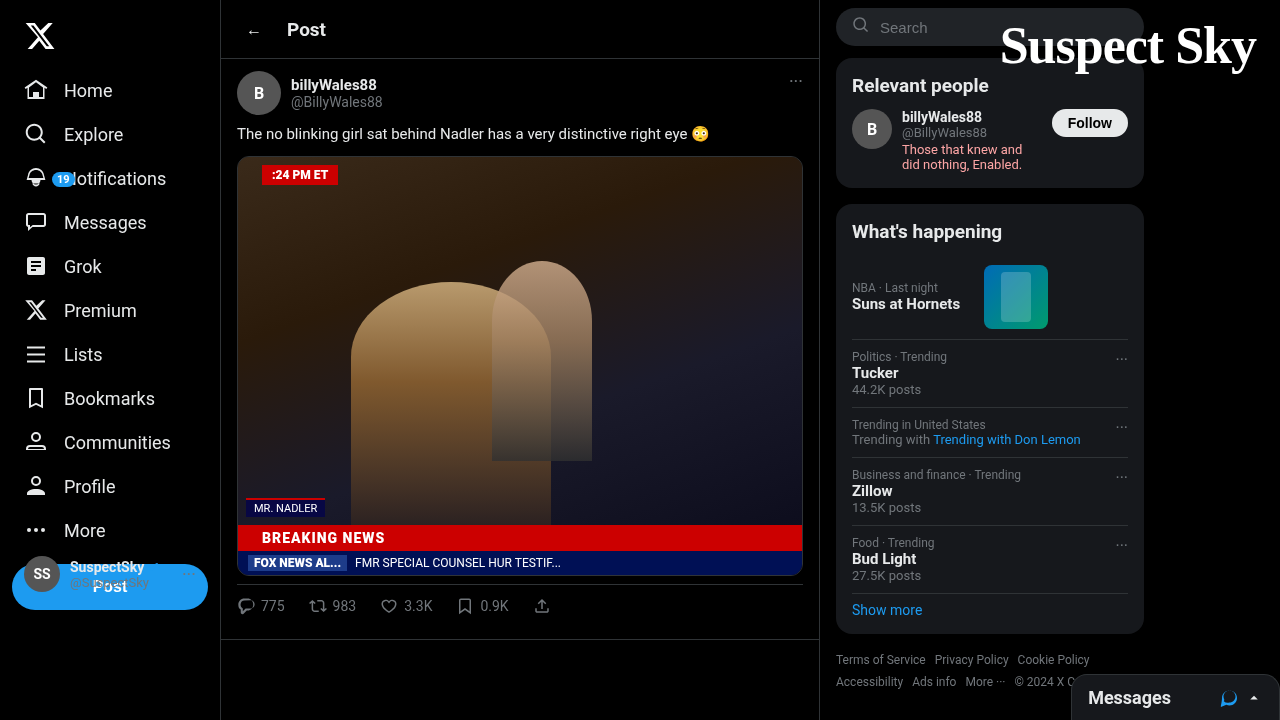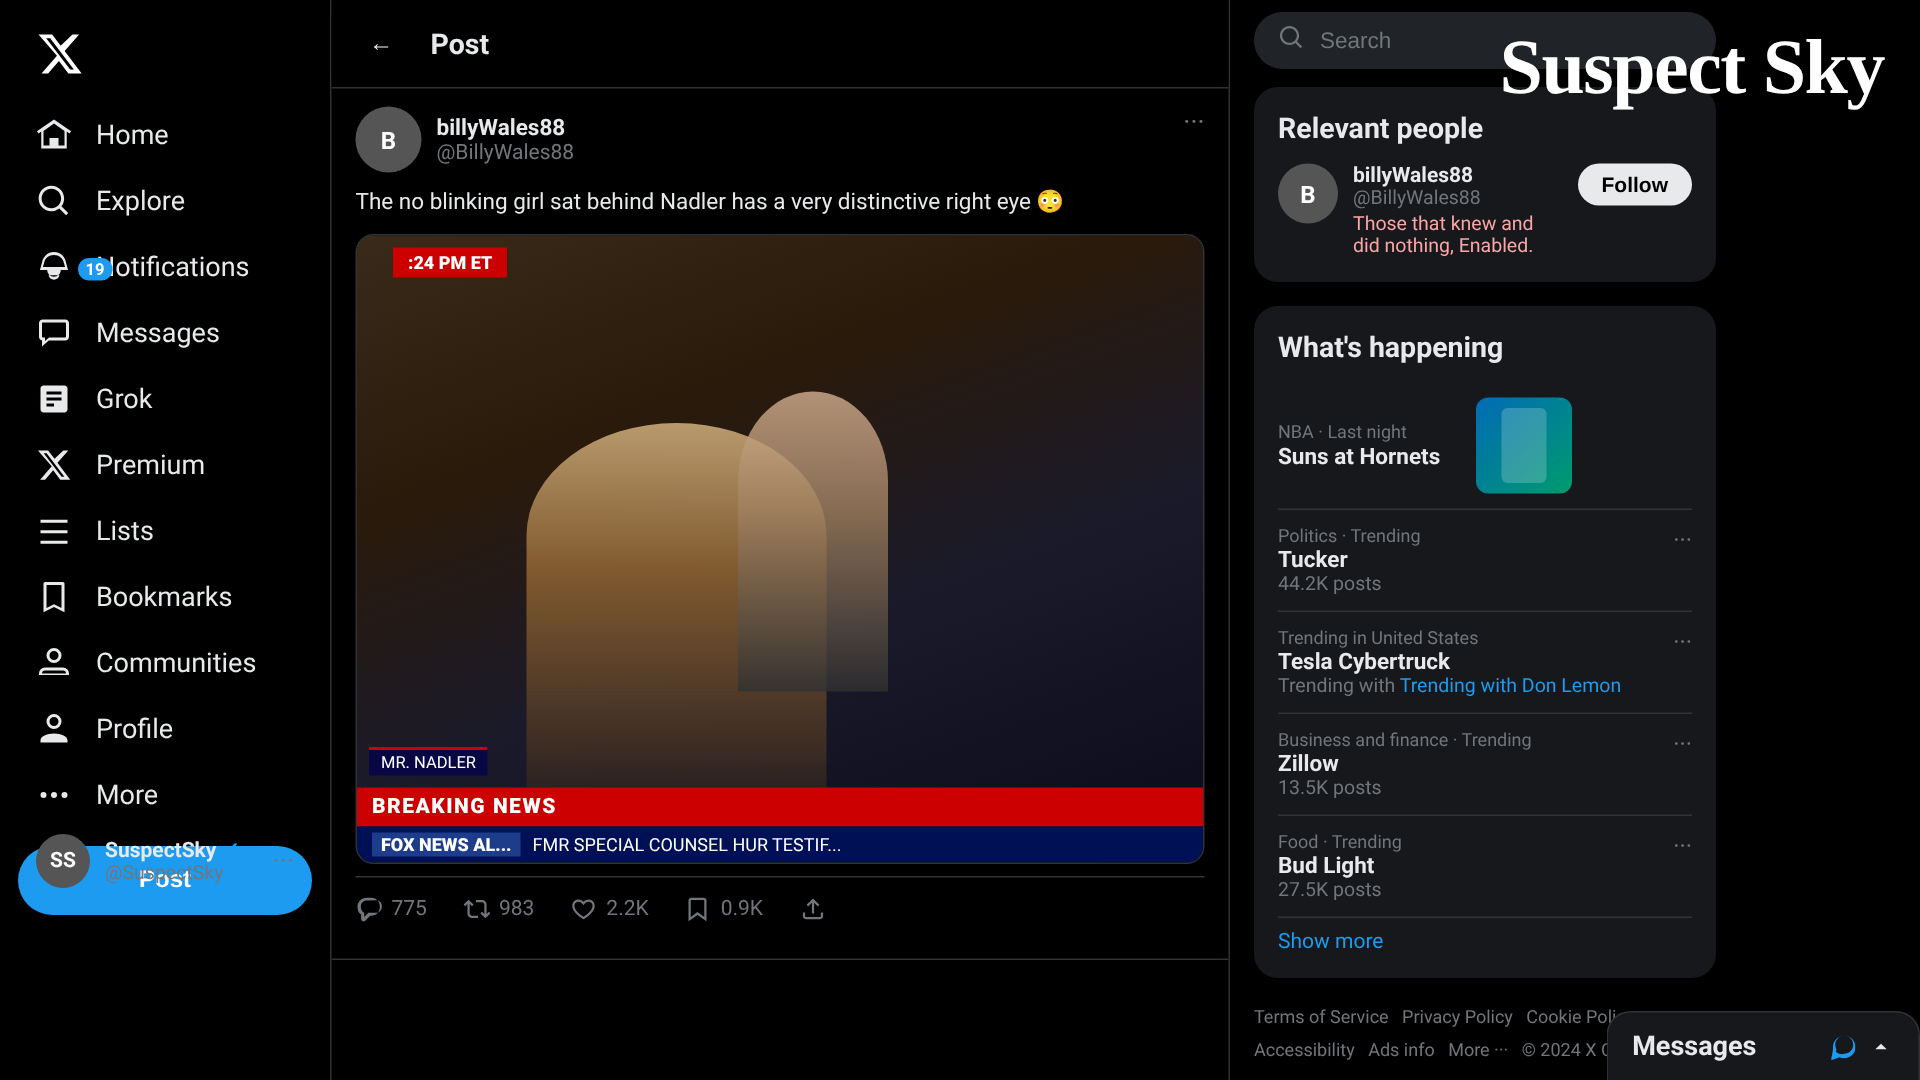--- a/index.html
+++ b/index.html
@@ -451,21 +451,21 @@
       <div class="tweet-image-inner">
 
         <div style="position:relative;width:100%;height:100%;background:linear-gradient(160deg,#3a2a1a 0%,#2a1a0a 30%,#1a1a2a 60%,#0a0a1a 100%);">
 
           <div style="position:absolute;top:30%;left:20%;width:200px;height:250px;background:linear-gradient(180deg,#c8a878 0%,#8a6030 40%,#2a2020 100%);border-radius:50% 50% 0 0 / 30% 30% 0 0;opacity:0.9;"></div>
           <div style="position:absolute;top:25%;left:45%;width:100px;height:200px;background:linear-gradient(180deg,#d4b090 0%,#a08060 40%,#303030 100%);border-radius:50% 50% 0 0 / 30% 30% 0 0;opacity:0.8;"></div>
 
           <div style="position:absolute;top:8px;left:8px;background:#cc0000;color:#fff;font-weight:900;font-size:12px;padding:3px 10px;margin-left:16px;">:24 PM ET</div>
 
           <div style="position:absolute;bottom:0;left:0;right:0;">
-            <div style="background:#cc0000;color:#fff;font-weight:900;font-size:14px;padding:5px 10px;letter-spacing:1px;">BREAKING NEWS</div>
+            <div style="background:#cc0000;color:#fff;font-weight:900;font-size:14px;padding:5px 24px;letter-spacing:1px;">BREAKING NEWS</div>
             <div style="background:#001055;color:#fff;font-size:12px;padding:4px 10px;display:flex;align-items:center;gap:8px;">
               <span style="background:#1d3c8a;color:#fff;font-weight:900;font-size:12px;padding:1px 6px;">FOX NEWS AL...</span>
               <span>FMR SPECIAL COUNSEL HUR TESTIF...</span>
             </div>
           </div>
 
           <div style="position:absolute;bottom:58px;left:8px;background:rgba(0,0,80,0.7);color:#fff;font-size:11px;padding:2px 8px;border-top:2px solid #cc0000;">MR. NADLER</div>
         </div>
       </div>
     </div>
@@ -481,21 +481,21 @@
       <div class="tweet-action">
         <svg viewBox="0 0 24 24">
             <path d="M4.5 3.88l4.432 4.14-1.364 1.46L5.5 7.55V16c0 1.1.896 2 2 2H13v2H7.5c-2.209 0-4-1.79-4-4V7.55L1.432 9.48.068 8.02 4.5 3.88zM16.5 6H11V4h5.5c2.209 0 4 1.79 4 4v8.45l2.068-1.93 1.364 1.46-4.432 4.14-4.432-4.14 1.364-1.46 2.068 1.93V8c0-1.1-.896-2-2-2z"></path>
           </svg>
         <span>983</span>
       </div>
       <div class="tweet-action">
         <svg viewBox="0 0 24 24">
             <path d="M16.697 5.5c-1.222-.06-2.679.51-3.89 2.16l-.805 1.09-.806-1.09C9.984 6.01 8.526 5.44 7.304 5.5c-1.243.07-2.349.78-2.91 1.91-.552 1.12-.633 2.78.479 4.82 1.074 1.97 3.257 4.27 7.129 6.61 3.87-2.34 6.052-4.64 7.126-6.61 1.111-2.04 1.03-3.7.477-4.82-.561-1.13-1.666-1.84-2.908-1.91zm4.187 7.69c-1.351 2.48-4.001 5.12-8.379 7.67l-.503.3-.504-.3c-4.379-2.55-7.029-5.19-8.382-7.67-1.36-2.5-1.41-4.86-.514-6.67.887-1.79 2.647-2.91 4.601-3.01 1.651-.09 3.368.56 4.798 2.01 1.429-1.45 3.146-2.1 4.796-2.01 1.954.1 3.714 1.22 4.601 3.01.896 1.81.846 4.17-.514 6.67z"></path>
           </svg>
-        <span>2.2K</span>
+        <span>3.3K</span>
       </div>
       <div class="tweet-action">
         <svg viewBox="0 0 24 24">
             <path d="M4 4.5C4 3.12 5.119 2 6.5 2h11C18.881 2 20 3.12 20 4.5v18.44l-8-5.71-8 5.71V4.5zM6.5 4c-.276 0-.5.22-.5.5v14.56l6-4.29 6 4.29V4.5c0-.28-.224-.5-.5-.5z"></path>
           </svg>
         <span>0.9K</span>
       </div>
       <div class="tweet-action">
         <svg viewBox="0 0 24 24">
             <path d="M12 2.59l5.7 5.7-1.41 1.42L13 6.41V16h-2V6.41l-3.3 3.3-1.41-1.42L12 2.59zM21 15l-.02 3.51c0 1.38-1.12 2.49-2.5 2.49H5.5C4.12 21 3 19.88 3 18.5V15h2v3.5c0 .28.22.5.5.5h12.98c.28 0 .5-.22.5-.5L19 15h2z"></path>
@@ -544,21 +544,20 @@
 
     <div class="trending-item">
       <div class="trending-cat">Politics · Trending</div>
       <div class="trending-name">Tucker</div>
       <div class="trending-count">44.2K posts</div>
       <span class="trending-more">···</span>
     </div>
 
     <div class="trending-item">
       <div class="trending-cat">Trending in United States</div>
-      <div class="trending-name">Tesla Cybertruck</div>
       <div class="trending-count">Trending with <span style="color:#1d9bf0;">Trending with Don Lemon</span></div>
       <span class="trending-more">···</span>
     </div>
 
     <div class="trending-item">
       <div class="trending-cat">Business and finance · Trending</div>
       <div class="trending-name">Zillow</div>
       <div class="trending-count">13.5K posts</div>
       <span class="trending-more">···</span>
     </div>

